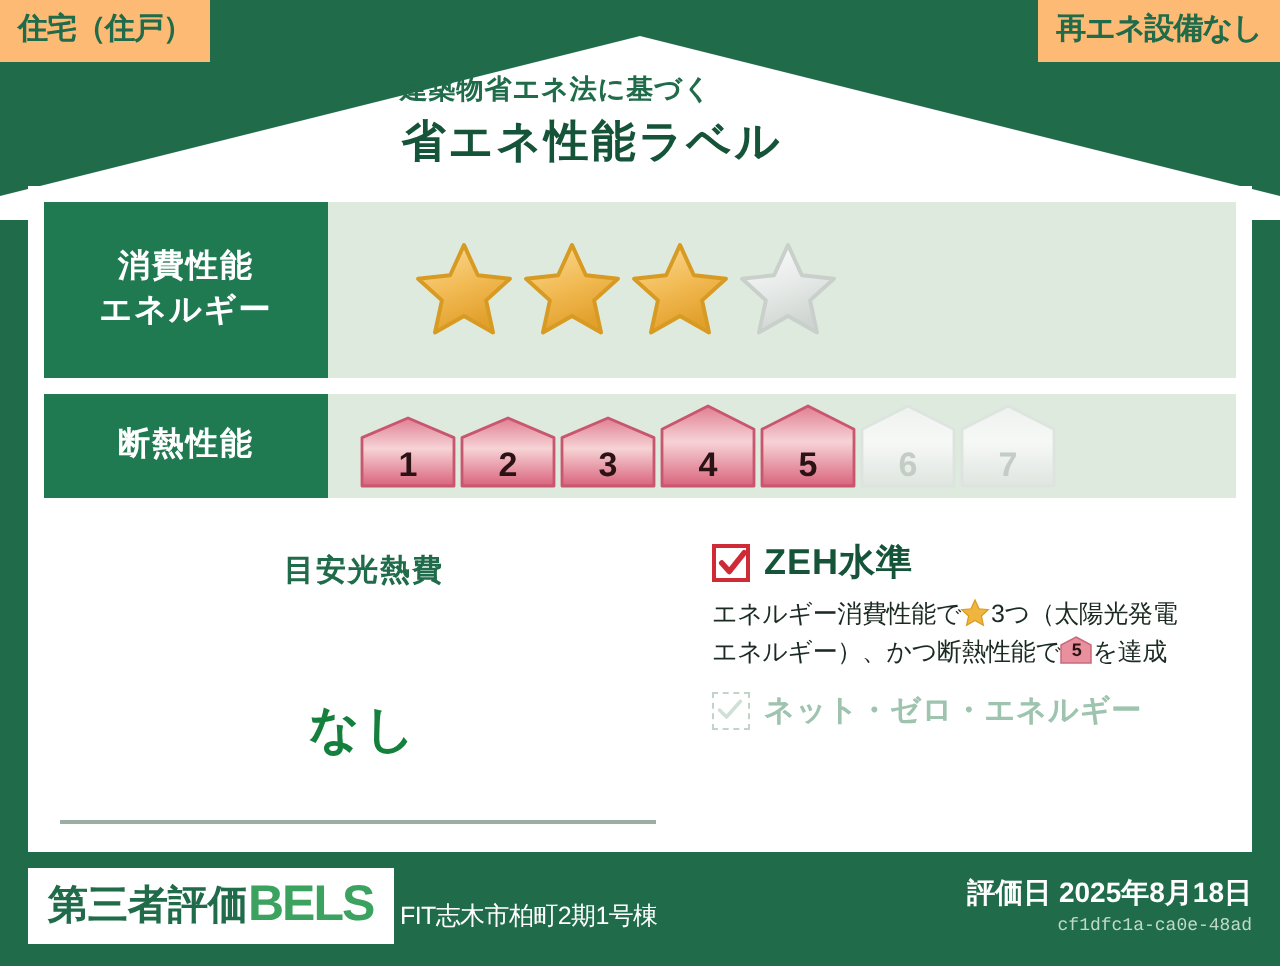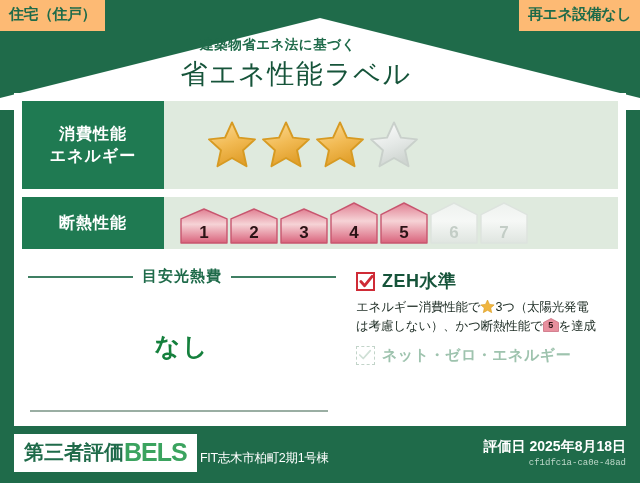--- a/index.html
+++ b/index.html
@@ -42,22 +42,22 @@
   }
   .title-sub {
     color: #1f6b4a;
     font-size: 13.5px;
     font-weight: bold;
     letter-spacing: 0.5px;
     margin-bottom: 2px;
   }
   .title-main {
     color: #16543a;
-    font-size: 27px;
-    font-weight: normal;
+    font-size: 22px;
+    font-weight: bold;
     letter-spacing: 1.5px;
     padding-left: 36px;
   }
 
   
   .card {
     position: absolute;
     left: 14px; top: 93px;
     width: 612px; height: 333px;
     background: #ffffff;
@@ -146,20 +146,21 @@
   
   .cost-head {
     display: flex;
     align-items: center;
     gap: 9px;
     color: #1f6b4a;
     font-size: 15px;
     font-weight: bold;
     letter-spacing: 1px;
     padding: 0 6px;
+    flex-direction: column;
   }
   .cost-head .rule {
     flex: 1;
     height: 2px;
     background: #3f7f63;
   }
   .cost-value {
     text-align: center;
     color: #15803d;
     font-size: 25px;
@@ -484,21 +485,21 @@
             </svg>
           </span>
           <span class="zeh-title">ZEH水準</span>
         </div>
 
         <div class="zeh-desc">
           <span>エネルギー消費性能で</span><span class="mini-star">
             <svg viewBox="0 0 24 24" aria-hidden="true">
               <polygon points="12,1.6 15.2,8.6 22.6,9.4 17.1,14.4 18.7,21.8 12,18 5.3,21.8 6.9,14.4 1.4,9.4 8.8,8.6" fill="#f0b53f" stroke="#d99b22" stroke-width="1"></polygon>
             </svg></span><span>3つ（太陽光発電</span><br>
-          <span>は考慮しない）、かつ断熱性能で</span><span class="mini-house">
+          <span>エネルギー）、かつ断熱性能で</span><span class="mini-house">
             <svg viewBox="0 0 32 28" aria-hidden="true">
               <polygon points="16,1 31,9 31,27 1,27 1,9" fill="#e8909e" stroke="#c9697c" stroke-width="1.5"></polygon>
             </svg>
             <b>5</b>
           </span><span>を達成</span>
         </div>
 
         <div class="nze-row">
           <span class="cbox-off">
             <svg viewBox="0 0 16 16" aria-hidden="true">

